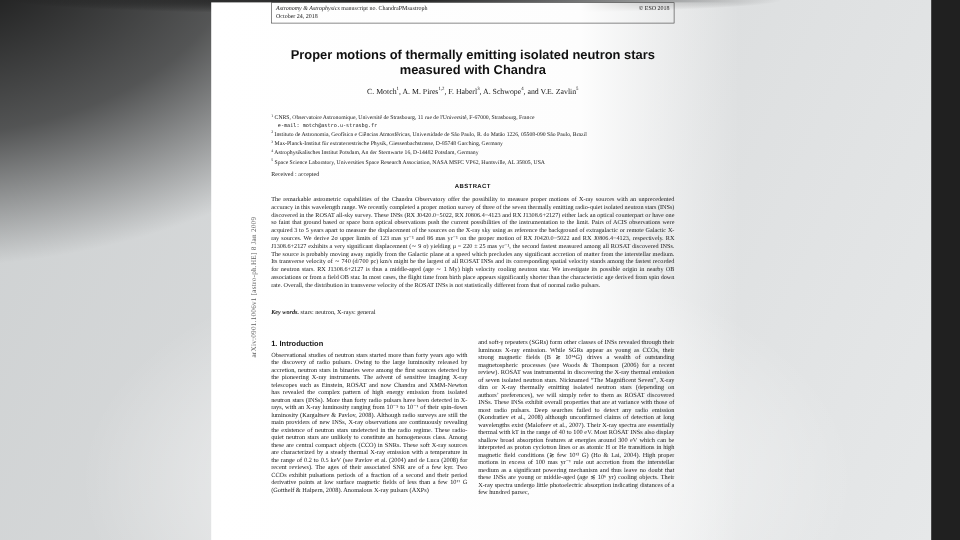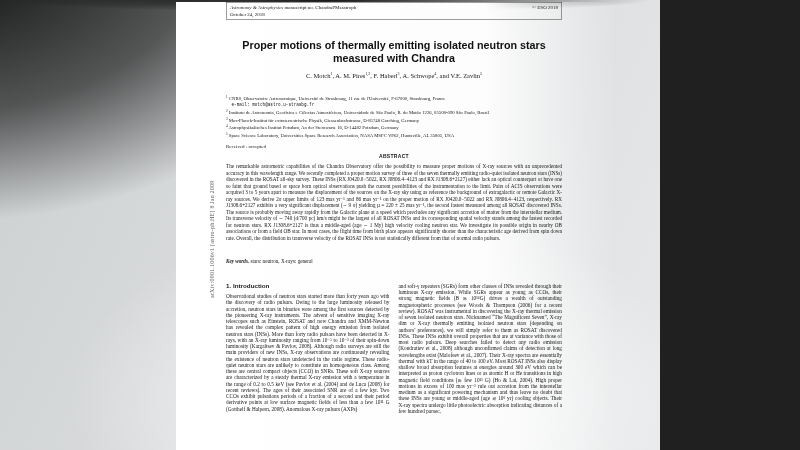--- a/index.html
+++ b/index.html
@@ -1,17 +1,17 @@
 <!DOCTYPE html>
 <html><head>
 <meta charset="utf-8">
 <style>
   html,body{margin:0;padding:0;background:#202020;}
   .stage{
-    position:relative;width:660px;height:450px;overflow:hidden;
+    position:relative;width:776px;height:450px;overflow:hidden;
     font-family:"Liberation Serif","DejaVu Serif",serif;
     background:
       radial-gradient(ellipse 520px 300px at 390px 400px, rgba(255,255,255,0.95) 0%, rgba(255,255,255,0) 62%),
       radial-gradient(ellipse 430px 16px at 330px 0px, rgba(5,5,5,0.92) 0%, rgba(5,5,5,0) 75%),
       radial-gradient(ellipse 640px 390px at -70px -50px, rgba(0,0,0,0.97) 0%, rgba(0,0,0,0.6) 42%, rgba(0,0,0,0) 70%),
       linear-gradient(115deg,#cdd0d1 0%,#d9dbdc 45%,#e6e8e9 100%);
   }
   .page{
     position:absolute;left:176px;top:2px;width:440px;height:448px;
     background:linear-gradient(to right, #ffffff 0%, #fdfdfd 70%, rgba(253,253,253,0) 100%);

